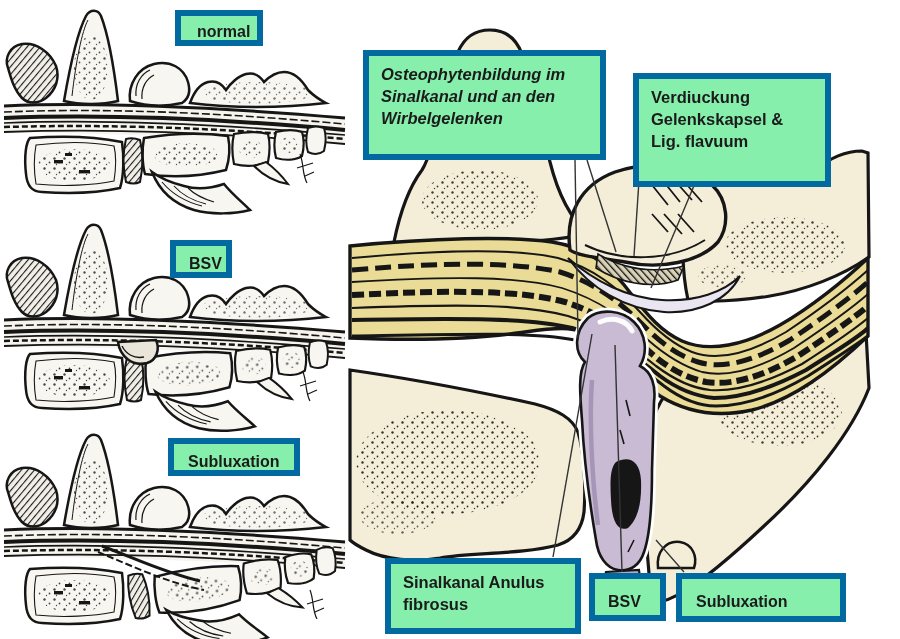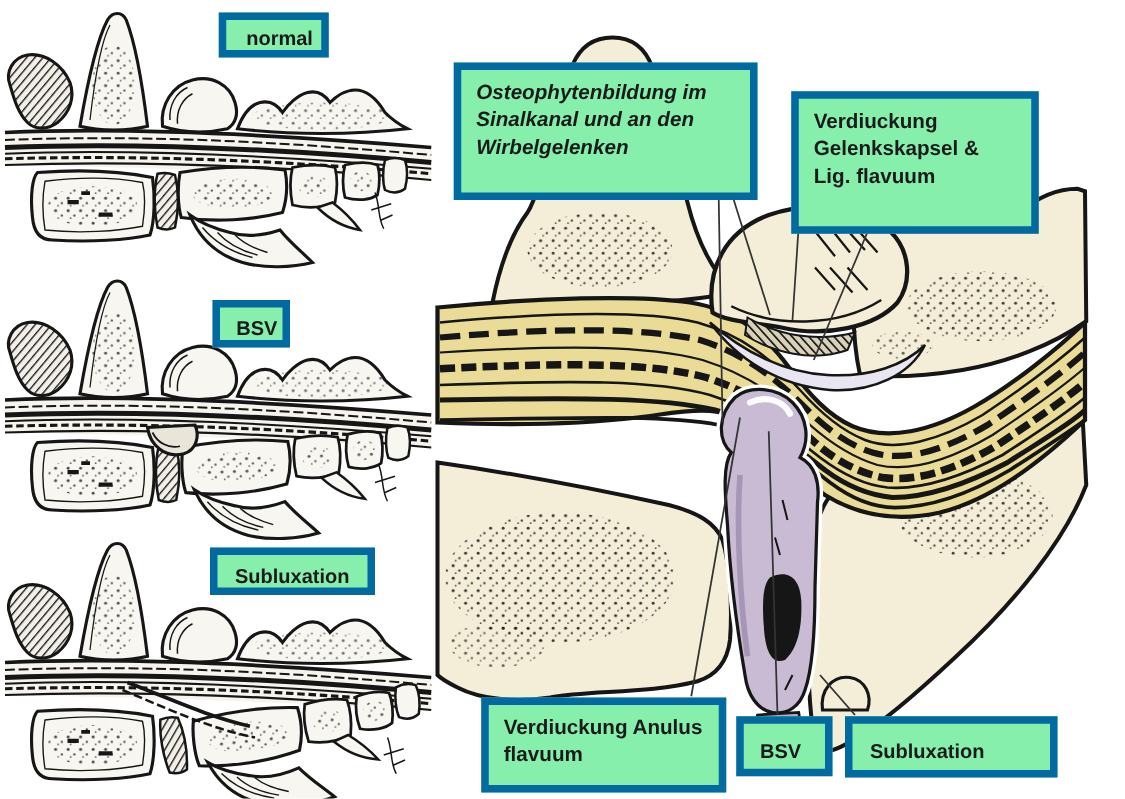--- a/index.html
+++ b/index.html
@@ -180,19 +180,19 @@
 <div class="lbl" style="left:175px;top:10px;width:88px;height:36px;padding:5px 0 0 16px;">normal</div>
 
 <div class="lbl" style="left:170px;top:240px;width:62px;height:38px;padding:7px 0 0 13px;">BSV</div>
 
 <div class="lbl" style="left:168px;top:438px;width:132px;height:38px;padding:7px 0 0 14px;">Subluxation</div>
 
 <div class="lbl" style="left:363px;top:50px;width:243px;height:110px;padding:8px 12px;font-size:16.5px;font-style:italic;">Osteophytenbildung im Sinalkanal und an den Wirbelgelenken</div>
 
 <div class="lbl" style="left:633px;top:35px;width:198px;height:114px;padding:8px 12px;font-size:16.5px;margin-top:38px;">Verdiuckung Gelenkskapsel &amp; Lig. flavuum</div>
 
-<div class="lbl" style="left:385px;top:558px;width:196px;height:76px;padding:8px 12px;font-size:16.5px;">Verdiuckung Anulus flavuum</div>
+<div class="lbl" style="left:385px;top:558px;width:196px;height:76px;padding:8px 12px;font-size:16.5px;">Sinalkanal Anulus fibrosus</div>
 
 <div class="lbl" style="left:589px;top:573px;width:77px;height:48px;padding:12px 0 0 13px;">BSV</div>
 
 <div class="lbl" style="left:676px;top:573px;width:170px;height:49px;padding:12px 0 0 14px;">Subluxation</div>
 
 </div>
 
 </body></html>

